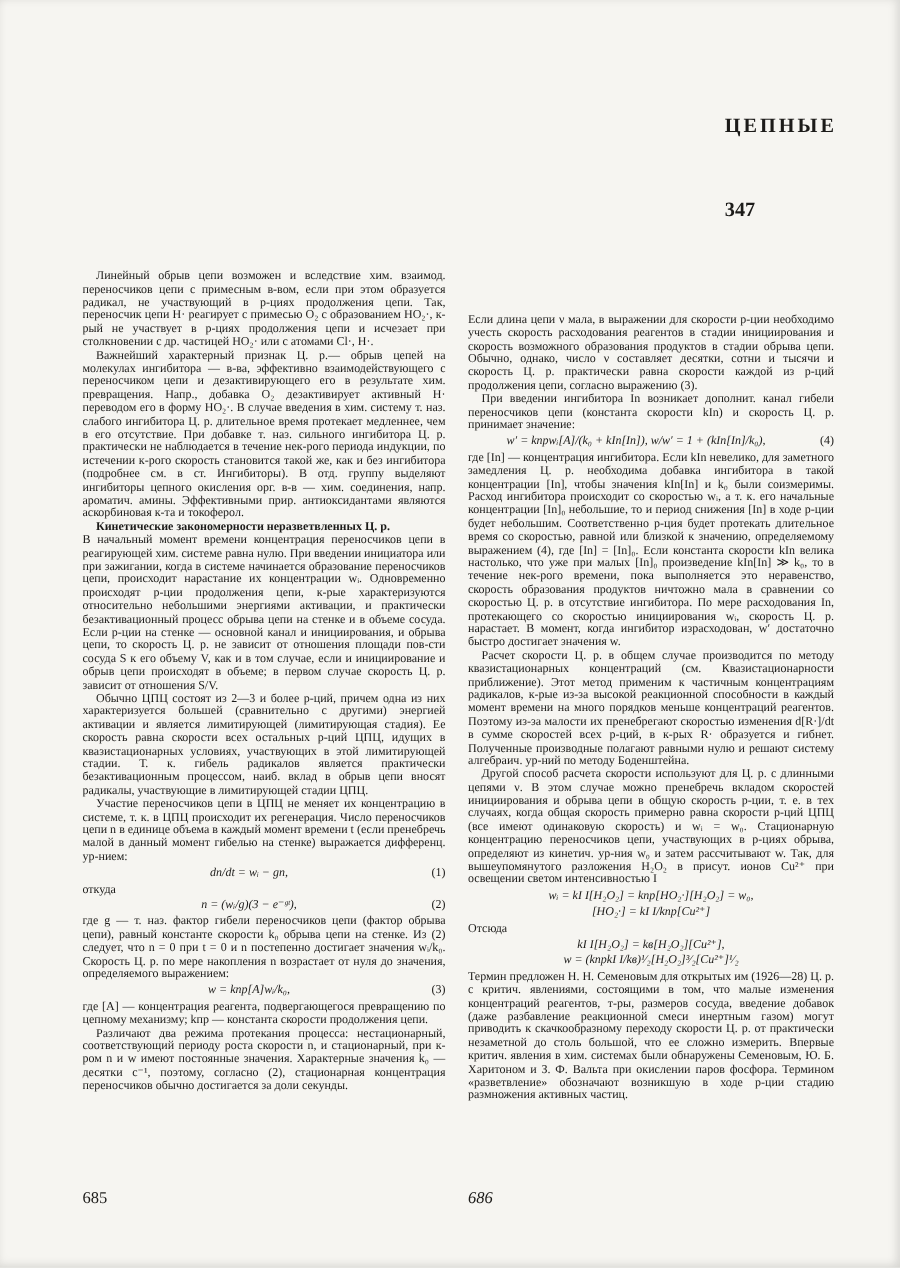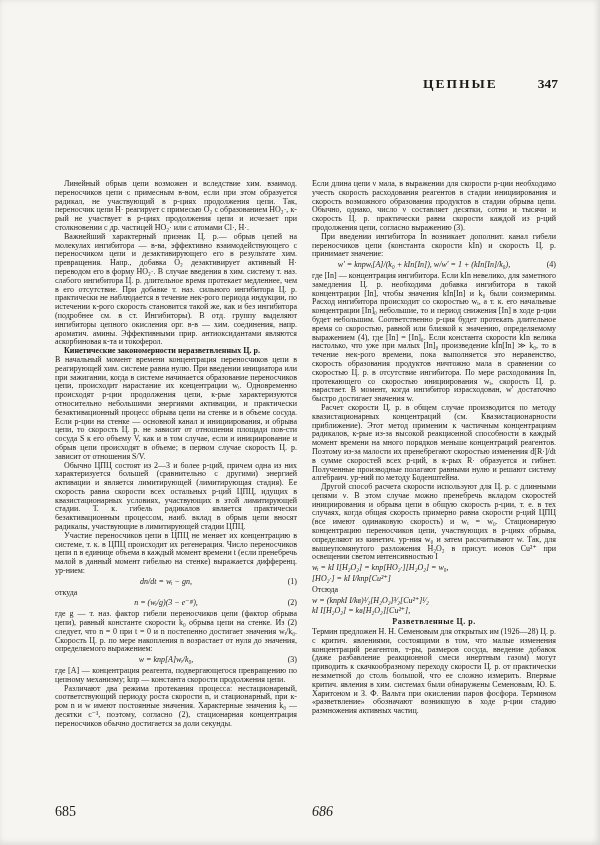--- a/index.html
+++ b/index.html
@@ -9,42 +9,42 @@
     margin:0 auto;
     background:#f6f5f1;
     color:#1c1b19;
     font-family:"Liberation Serif","DejaVu Serif","DejaVu Sans",serif;
     box-shadow:inset -3px 0 6px rgba(0,0,0,.08), inset 0 -3px 6px rgba(0,0,0,.06);
     overflow:hidden;
   }
   .runhead{
     position:absolute;top:76px;right:42px;
     display:flex;align-items:baseline;gap:40px;
-    font-weight:bold;font-size:13.5px;
+    font-weight:bold;font-size:13.5px;flex-direction:column;
   }
   .runhead .title{letter-spacing:2px;}
   .col{
     position:absolute;top:180px;height:616px;overflow:hidden;
     font-size:8px;line-height:1.1;text-align:justify;
   }
   .col-left{left:55px;width:242px;}
-  .col-right{left:312px;width:244px;}
+  .col-right{left:312px;width:244px;margin-top:29px;}
   p{margin:0;padding:0;text-indent:9px;}
   p.noindent{text-indent:0;}
   p.runin-head{font-weight:bold;text-indent:9px;font-family:Liberation Serif, serif;}
   .center-head{font-weight:bold;text-align:center;text-indent:0;margin:2px 0 1px 0;letter-spacing:.5px;}
   .formula-row{
     display:flex;align-items:baseline;margin:2px 0;
     font-style:italic;text-indent:0;
   }
   .formula-row .f{flex:1;text-align:center;}
   .formula-row .n{font-style:normal;width:20px;text-align:right;}
-  .formula-block{ font-style:italic;margin:2px 0;text-indent:0;}
+  .formula-block{ text-align:center;font-style:italic;margin:2px 0;text-indent:0;}
   .connector{text-indent:0;}
-  .folio{position:absolute;bottom:25px;font-size:14px;}
+  .folio{position:absolute;bottom:40px;font-size:11px;}
   .folio-left{left:55px;}
   .folio-right{left:312px;font-style:italic;}
 </style>
 </head>
 <body>
 
 <div class="page">
 
   <div class="runhead">
     <span class="title">ЦЕПНЫЕ</span>
@@ -82,22 +82,21 @@
     <div class="formula-row">
       <span class="f">w′ = kпрwᵢ[A]/(k₀ + kIn[In]),  w/w′ = 1 + (kIn[In]/k₀),</span>
       <span class="n">(4)</span>
     </div>
     <p class="noindent">где [In] — концентрация ингибитора. Если kIn невелико, для заметного замедления Ц. р. необходима добавка ингибитора в такой концентрации [In], чтобы значения kIn[In] и k₀ были соизмеримы. Расход ингибитора происходит со скоростью wᵢ, а т. к. его начальные концентрации [In]₀ небольшие, то и период снижения [In] в ходе р-ции будет небольшим. Соответственно р-ция будет протекать длительное время со скоростью, равной или близкой к значению, определяемому выражением (4), где [In] = [In]₀. Если константа скорости kIn велика настолько, что уже при малых [In]₀ произведение kIn[In] ≫ k₀, то в течение нек-рого времени, пока выполняется это неравенство, скорость образования продуктов ничтожно мала в сравнении со скоростью Ц. р. в отсутствие ингибитора. По мере расходования In, протекающего со скоростью инициирования wᵢ, скорость Ц. р. нарастает. В момент, когда ингибитор израсходован, w′ достаточно быстро достигает значения w.</p>
     <p>Расчет скорости Ц. р. в общем случае производится по методу квазистационарных концентраций (см. Квазистационарности приближение). Этот метод применим к частичным концентрациям радикалов, к-рые из-за высокой реакционной способности в каждый момент времени на много порядков меньше концентраций реагентов. Поэтому из-за малости их пренебрегают скоростью изменения d[R·]/dt в сумме скоростей всех р-ций, в к-рых R· образуется и гибнет. Полученные производные полагают равными нулю и решают систему алгебраич. ур-ний по методу Боденштейна.</p>
     <p>Другой способ расчета скорости используют для Ц. р. с длинными цепями ν. В этом случае можно пренебречь вкладом скоростей инициирования и обрыва цепи в общую скорость р-ции, т. е. в тех случаях, когда общая скорость примерно равна скорости р-ций ЦПЦ (все имеют одинаковую скорость) и wᵢ = w₀. Стационарную концентрацию переносчиков цепи, участвующих в р-циях обрыва, определяют из кинетич. ур-ния w₀ и затем рассчитывают w. Так, для вышеупомянутого разложения Н₂О₂ в присут. ионов Cu²⁺ при освещении светом интенсивностью I</p>
     <div class="formula-block">wᵢ = kI I[Н₂О₂] = kпр[НО₂·][Н₂О₂] = w₀,</div>
     <div class="formula-block">[НО₂·] = kI I/kпр[Cu²⁺]</div>
     <p class="connector">Отсюда</p>
+    <div class="formula-block">kI I[Н₂О₂] = kв[Н₂О₂][Cu²⁺],</div>
     <div class="formula-block">w = (kпрkI I/kв)¹⁄₂[Н₂О₂]³⁄₂[Cu²⁺]¹⁄₂</div>
-    <div class="formula-block">kI I[Н₂О₂] = kв[Н₂О₂][Cu²⁺],</div>
-    <p class="center-head">Разветвленные Ц. р.</p>
     <p class="noindent">Термин предложен Н. Н. Семеновым для открытых им (1926—28) Ц. р. с критич. явлениями, состоящими в том, что малые изменения концентраций реагентов, т-ры, размеров сосуда, введение добавок (даже разбавление реакционной смеси инертным газом) могут приводить к скачкообразному переходу скорости Ц. р. от практически незаметной до столь большой, что ее сложно измерить. Впервые критич. явления в хим. системах были обнаружены Семеновым, Ю. Б. Харитоном и З. Ф. Вальта при окислении паров фосфора. Термином «разветвление» обозначают возникшую в ходе р-ции стадию размножения активных частиц.</p>
   </div>
 
   <div class="folio folio-left">685</div>
   <div class="folio folio-right">686</div>
 
 </div>
 
 </body></html>

